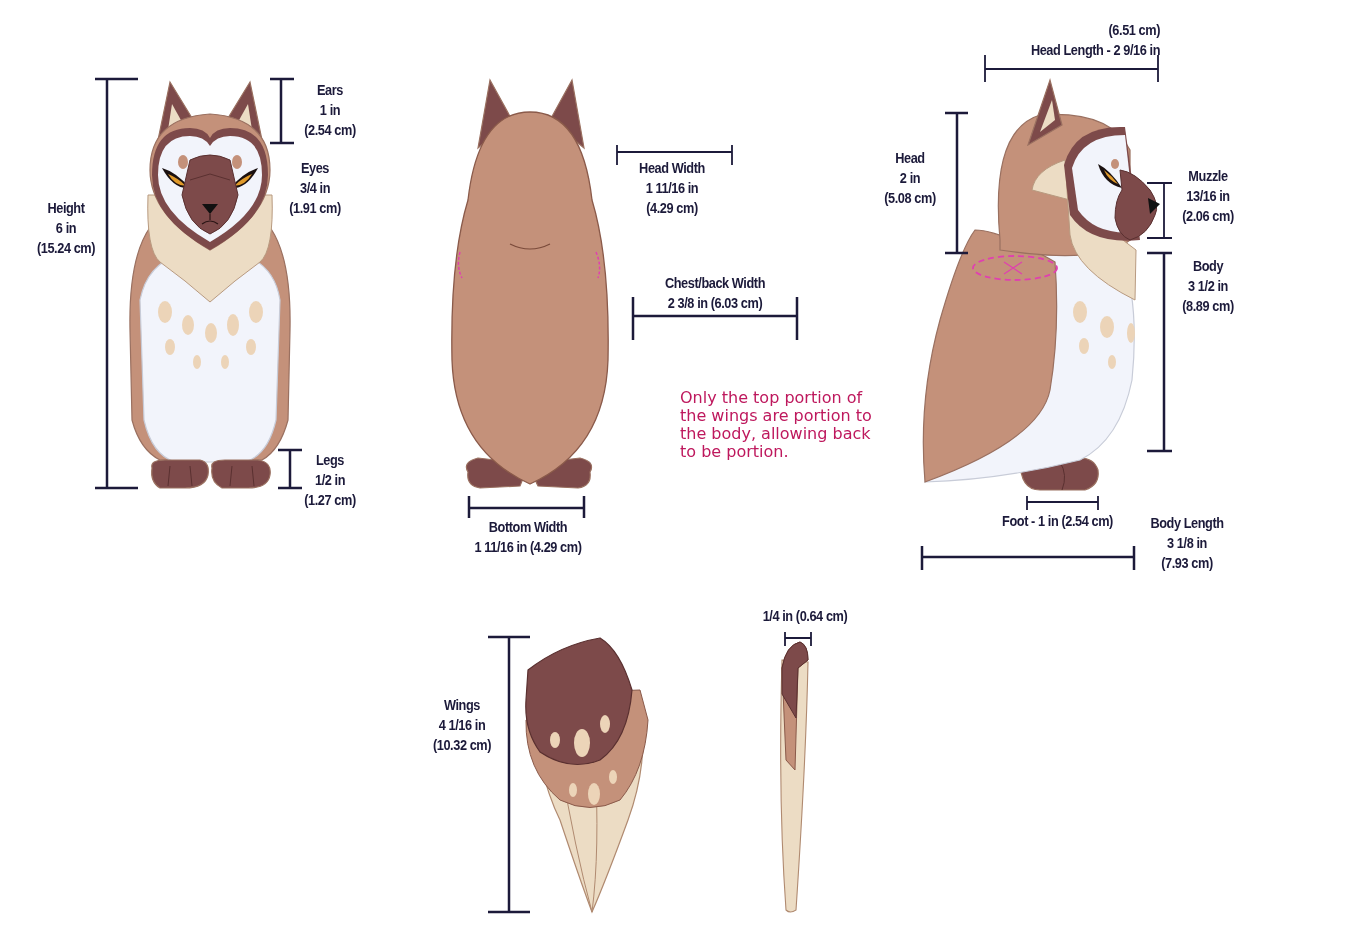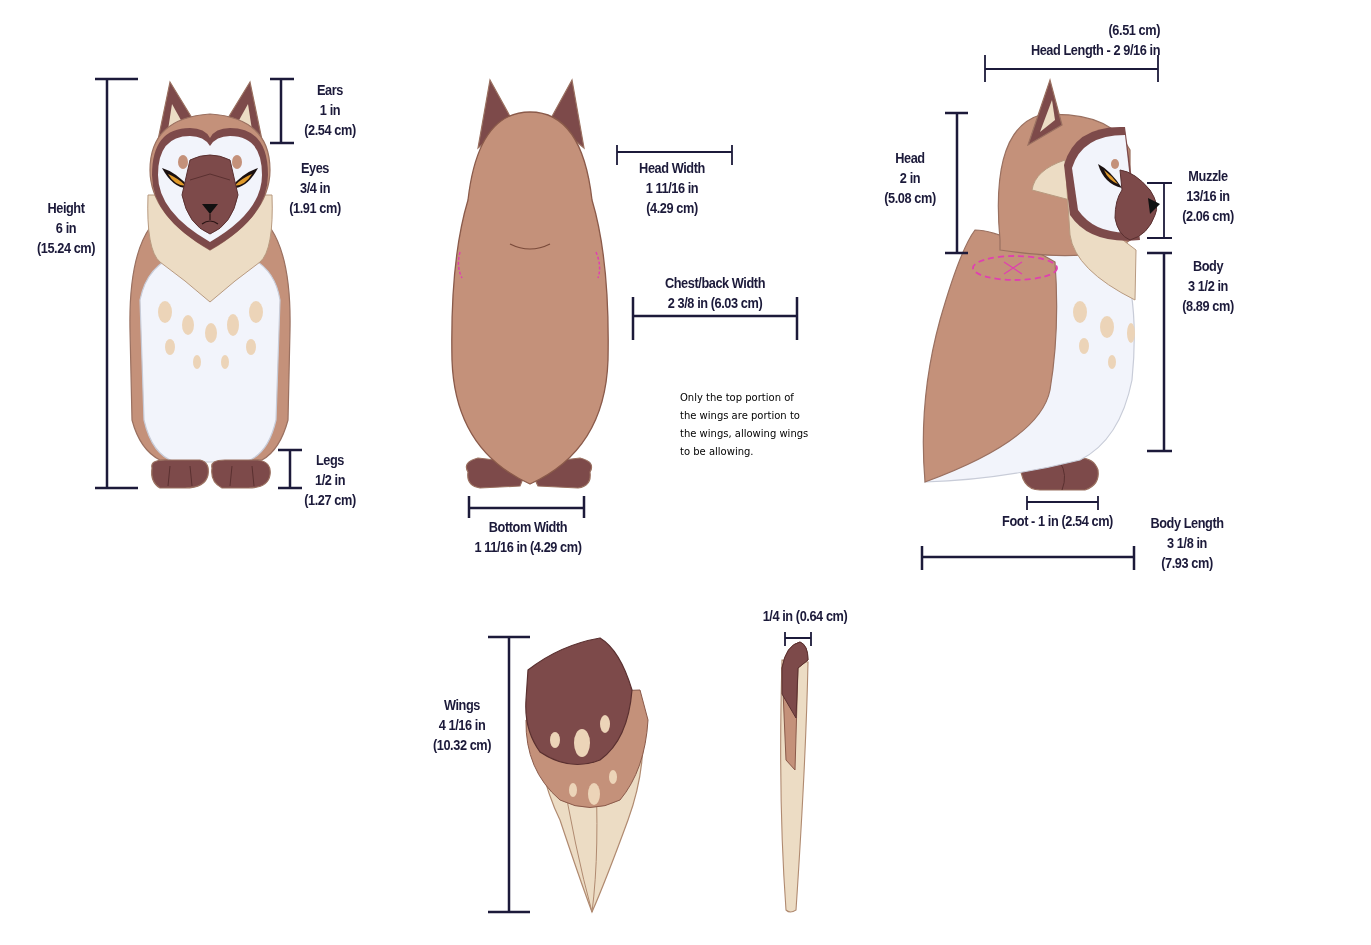--- a/index.html
+++ b/index.html
@@ -1,20 +1,20 @@
 <!DOCTYPE html>
 <html><head>
 <meta charset="utf-8">
 <style>
   html, body { margin:0; padding:0; background:#ffffff; }
   body { width:1371px; height:945px; position:relative; overflow:hidden; font-family:"Liberation Sans", sans-serif; }
   #art { position:absolute; left:0; top:0; width:1371px; height:945px; }
   .lbl { position:absolute; color:#1c1a3a; font-family:"Liberation Sans", sans-serif; font-weight:bold; font-size:15px; line-height:20px; text-align:center; letter-spacing:-0.5px; transform:scaleX(0.85); transform-origin:center top; white-space:nowrap; }
   .lbl div { display:block; }
-  .note { position:absolute; color:#000000; font-family:"DejaVu Sans", sans-serif; font-size:10px; line-height:18px; width:200px; }
+  .note { position:absolute; color:#be185d; font-family:"DejaVu Sans", sans-serif; font-size:16px; line-height:18px; width:200px; }
   .note div { display:block; }
 </style>
 </head>
 <body>
 
 <svg id="art" width="1371" height="945" viewBox="0 0 1371 945" xmlns="http://www.w3.org/2000/svg">
   <defs>
     <style>
       .dl { stroke:#1c1a3a; stroke-width:2.5; fill:none; }
       .dl2 { stroke:#1c1a3a; stroke-width:1.8; fill:none; }
@@ -206,22 +206,22 @@
   <div>Chest/back Width</div>
   <div>2 3/8 in (6.03 cm)</div>
 </div>
 <div class="lbl" style="left:458px; top:517px; width:140px;">
   <div>Bottom Width</div>
   <div>1 11/16 in (4.29 cm)</div>
 </div>
 <div class="note" style="left:680px; top:389px;">
   <div>Only the top portion of</div>
   <div>the wings are portion to</div>
-  <div>the wings, allowing wings</div>
-  <div>to be allowing.</div>
+  <div>the body, allowing back</div>
+  <div>to be portion.</div>
 </div>
 
 <div class="lbl" style="left:990px; top:20px; width:170px; text-align:right; transform-origin:right top;">
   <div>(6.51 cm)</div>
   <div>Head Length - 2 9/16 in</div>
 </div>
 <div class="lbl" style="left:870px; top:148px; width:80px;">
   <div>Head</div>
   <div>2 in</div>
   <div>(5.08 cm)</div>

